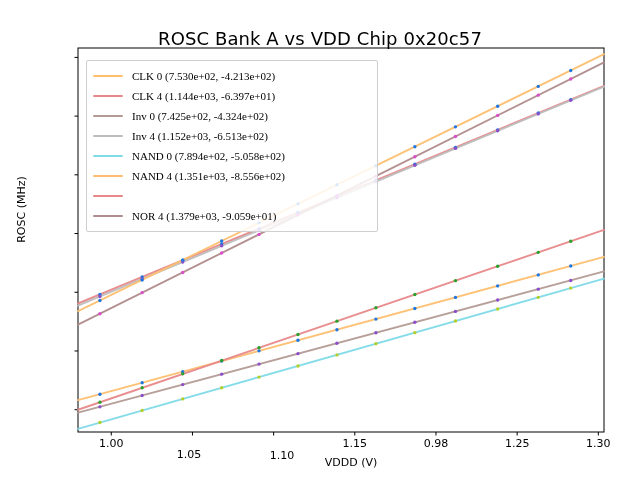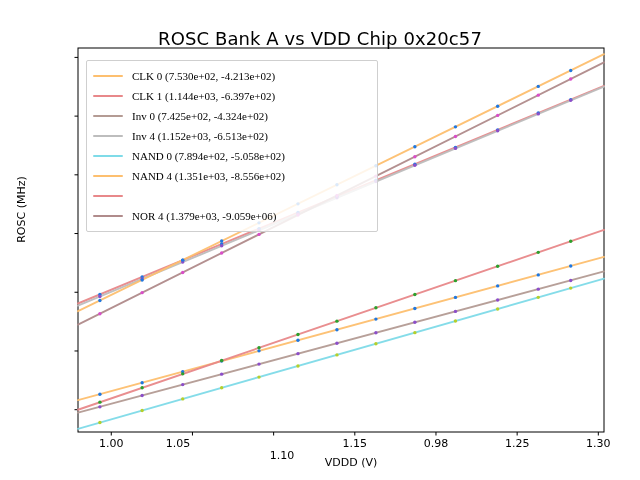--- a/index.html
+++ b/index.html
@@ -42,21 +42,21 @@
 
 <div id="fig">
 
   <div class="ttl">ROSC Bank A vs VDD Chip 0x20c57</div>
   <div class="ylab">ROSC (MHz)</div>
   <div class="xlab">VDDD (V)</div>
 
   <div id="ytick-layer"></div>
   <div id="xtick-layer">
       <div class="xtick" style="left: 81.2809px;">1.00</div>
-      <div class="xtick" style="left: 148px;">1.05</div>
+      <div class="xtick" style="left: 159px; margin-top: 11px;">1.05</div>
       <div class="xtick" style="left: 252px; margin-top: 12px;">1.10</div>
       <div class="xtick" style="left: 324.799px;">1.15</div>
       <div class="xtick" style="left: 405.972px;">0.98</div>
       <div class="xtick" style="left: 487.145px;">1.25</div>
       <div class="xtick" style="left: 568.318px;">1.30</div>
     </div>
 
   <svg id="plot" width="640" height="480">
       <rect x="78" y="48" width="526" height="384" fill="none" stroke="#000" stroke-width="1"></rect>
       <line x1="74.5" y1="409.6880733944954" x2="78" y2="409.6880733944954" stroke="#000" stroke-width="1"></line>
@@ -187,21 +187,21 @@
       <circle cx="570.7191358024688" cy="78.94311926605508" r="1.7" fill="#d94ec9"></circle>
     </svg>
 
   <div id="legend">
       <div class="lrow">
         <span class="lswatch" style="background: rgb(253, 191, 111);"></span>
         <span class="ltxt">CLK 0 (7.530e+02, -4.213e+02)</span>
       </div>
       <div class="lrow">
         <span class="lswatch" style="background: rgb(232, 136, 138);"></span>
-        <span class="ltxt">CLK 1 (1.144e+03, -6.397e+02)</span>
+        <span class="ltxt">CLK 4 (1.144e+03, -6.397e+01)</span>
       </div>
       <div class="lrow">
         <span class="lswatch" style="background: rgb(180, 155, 148);"></span>
         <span class="ltxt">Inv 0 (7.425e+02, -4.324e+02)</span>
       </div>
       <div class="lrow">
         <span class="lswatch" style="background: rgb(189, 189, 189);"></span>
         <span class="ltxt">Inv 4 (1.152e+03, -6.513e+02)</span>
       </div>
       <div class="lrow">
@@ -210,17 +210,17 @@
       </div>
       <div class="lrow">
         <span class="lswatch" style="background: rgb(253, 191, 111);"></span>
         <span class="ltxt">NAND 4 (1.351e+03, -8.556e+02)</span>
       </div>
       <div class="lrow">
         <span class="lswatch" style="background: rgb(232, 136, 138);"></span>
       </div>
       <div class="lrow">
         <span class="lswatch" style="background: rgb(176, 139, 139);"></span>
-        <span class="ltxt">NOR 4 (1.379e+03, -9.059e+06)</span>
+        <span class="ltxt">NOR 4 (1.379e+03, -9.059e+01)</span>
       </div>
     </div>
 
 </div>
 
 </body></html>

